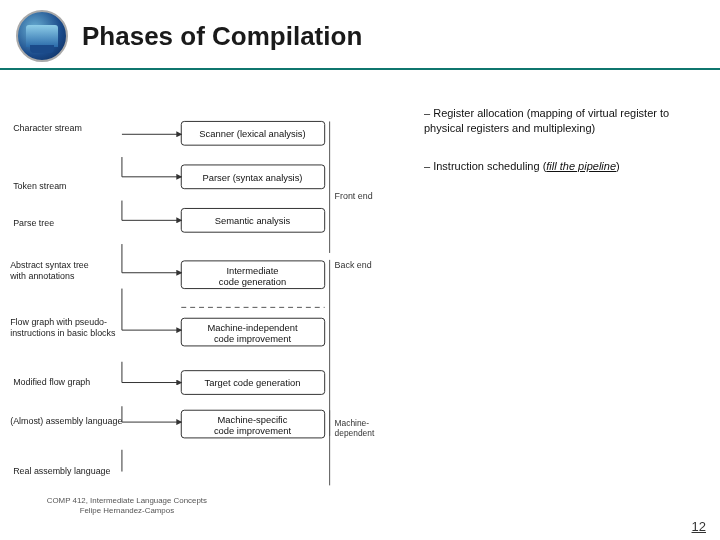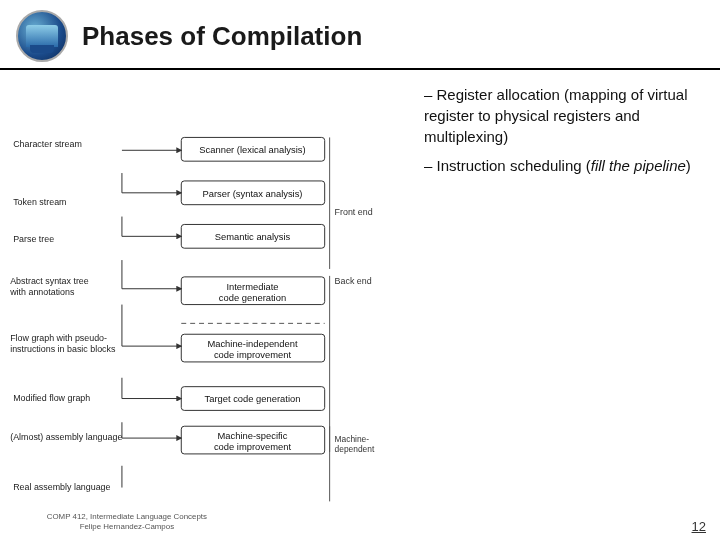--- a/index.html
+++ b/index.html
@@ -10,21 +10,21 @@
       font-family: Arial, sans-serif;
       overflow: hidden;
       position: relative;
     }
 
     
     .header {
       display: flex;
       align-items: center;
       padding: 10px 16px 6px 16px;
-      border-bottom: 2px solid #000000;
+      border-bottom: 2px solid #0f766e;
       background: #fff;
     }
     .logo-circle {
       width: 52px;
       height: 52px;
       border-radius: 50%;
       background: radial-gradient(circle at 35% 35%, #6ab0d4, #1a4a8a 60%, #0a2550);
       border: 2px solid #aaa;
       display: flex;
       align-items: center;
@@ -58,21 +58,21 @@
     
     .main {
       display: flex;
       height: calc(540px - 80px);
     }
 
     
     .diagram-area {
       flex: 0 0 400px;
       position: relative;
-      padding: 16px 0 0 6px;
+      padding: 0 0 0 6px;
     }
 
     .diagram-svg {
       width: 400px;
       height: 450px;
     }
 
     
     .text-area {
       flex: 1;
@@ -90,30 +90,32 @@
       font-weight: bold;
     }
 
     .sub-bullets {
       padding-left: 6px;
     }
 
     .sub-item {
       margin-bottom: 8px;
       padding-left: 4px;
-      font-size: 15px;
+      font-size: 11px;
       line-height: 1.4;
+      margin-top: 22px;
     }
 
     .sub-item::before {
       content: '– ';
     }
 
     .italic-text {
       font-style: italic;
+      text-decoration: underline;
     }
 
     
     .page-num {
       position: absolute;
       bottom: 6px;
       right: 14px;
       font-size: 13px;
       color: #333;
       text-decoration: underline;

